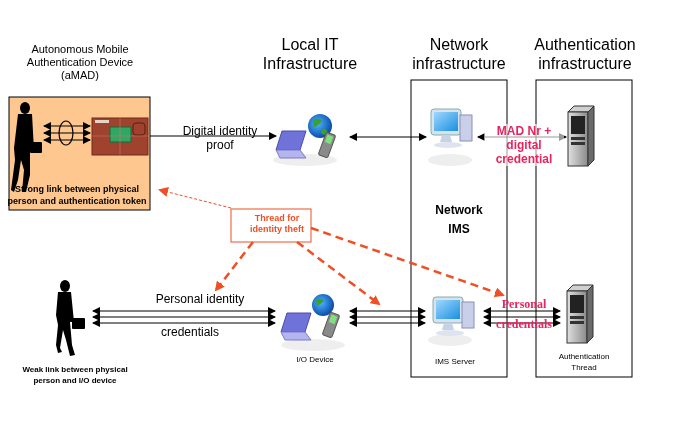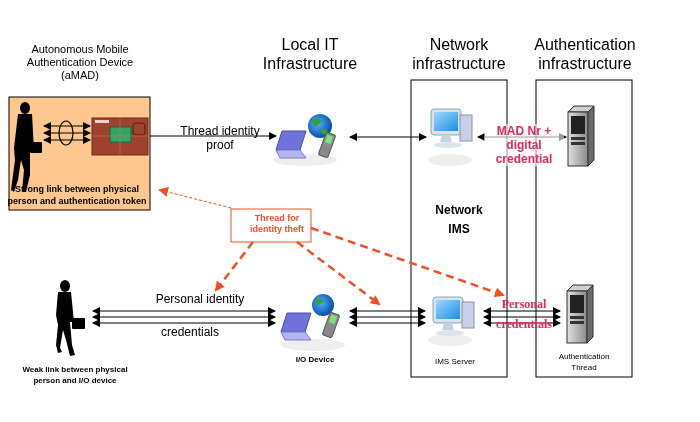--- a/index.html
+++ b/index.html
@@ -186,21 +186,21 @@
   <div>Authentication</div>
   <div>infrastructure</div>
 </div>
 
 <div class="bold-small" style="left:6px;top:183px;width:142px;">
   <div>Strong link between physical</div>
   <div>person and authentication token</div>
 </div>
 
 <div class="lbl" style="left:170px;top:124px;width:100px;">
-  <div style="margin-top:0;">Thread identity</div>
+  <div style="margin-top:0;">Digital identity</div>
   <div style="margin-top:0;">proof</div>
 </div>
 
 <div class="pink" style="left:484px;top:124px;width:80px;background:rgba(255,255,255,0.6);">
   <div>MAD Nr +</div>
   <div>digital</div>
   <div>credential</div>
 </div>
 
 <div class="ims" style="left:411px;top:201px;width:96px;">
@@ -209,21 +209,21 @@
 </div>
 
 <div class="tiny" style="left:231px;top:213px;width:92px;color:#f04e23;text-align:center;">
   <div>Thread for</div>
   <div>identity theft</div>
 </div>
 
 <div class="lbl" style="left:140px;top:292px;width:120px;">Personal identity</div>
 <div class="lbl" style="left:145px;top:325px;width:90px;">credentials</div>
 
-<div class="tiny2" style="left:280px;top:354px;width:70px;font-weight:bold;">I/O Device</div>
+<div class="tiny2" style="left:280px;top:354px;width:70px;font-weight:normal;">I/O Device</div>
 
 <div class="tiny2" style="left:420px;top:356px;width:70px;">IMS Server</div>
 
 <div class="pink" style="left:484px;top:297px;width:80px;font-family:Liberation Serif, serif;">
   <div>Personal</div>
   <div style="height:6px;"></div>
   <div>credentials</div>
 </div>
 
 <div class="tiny2" style="left:540px;top:351px;width:88px;">

